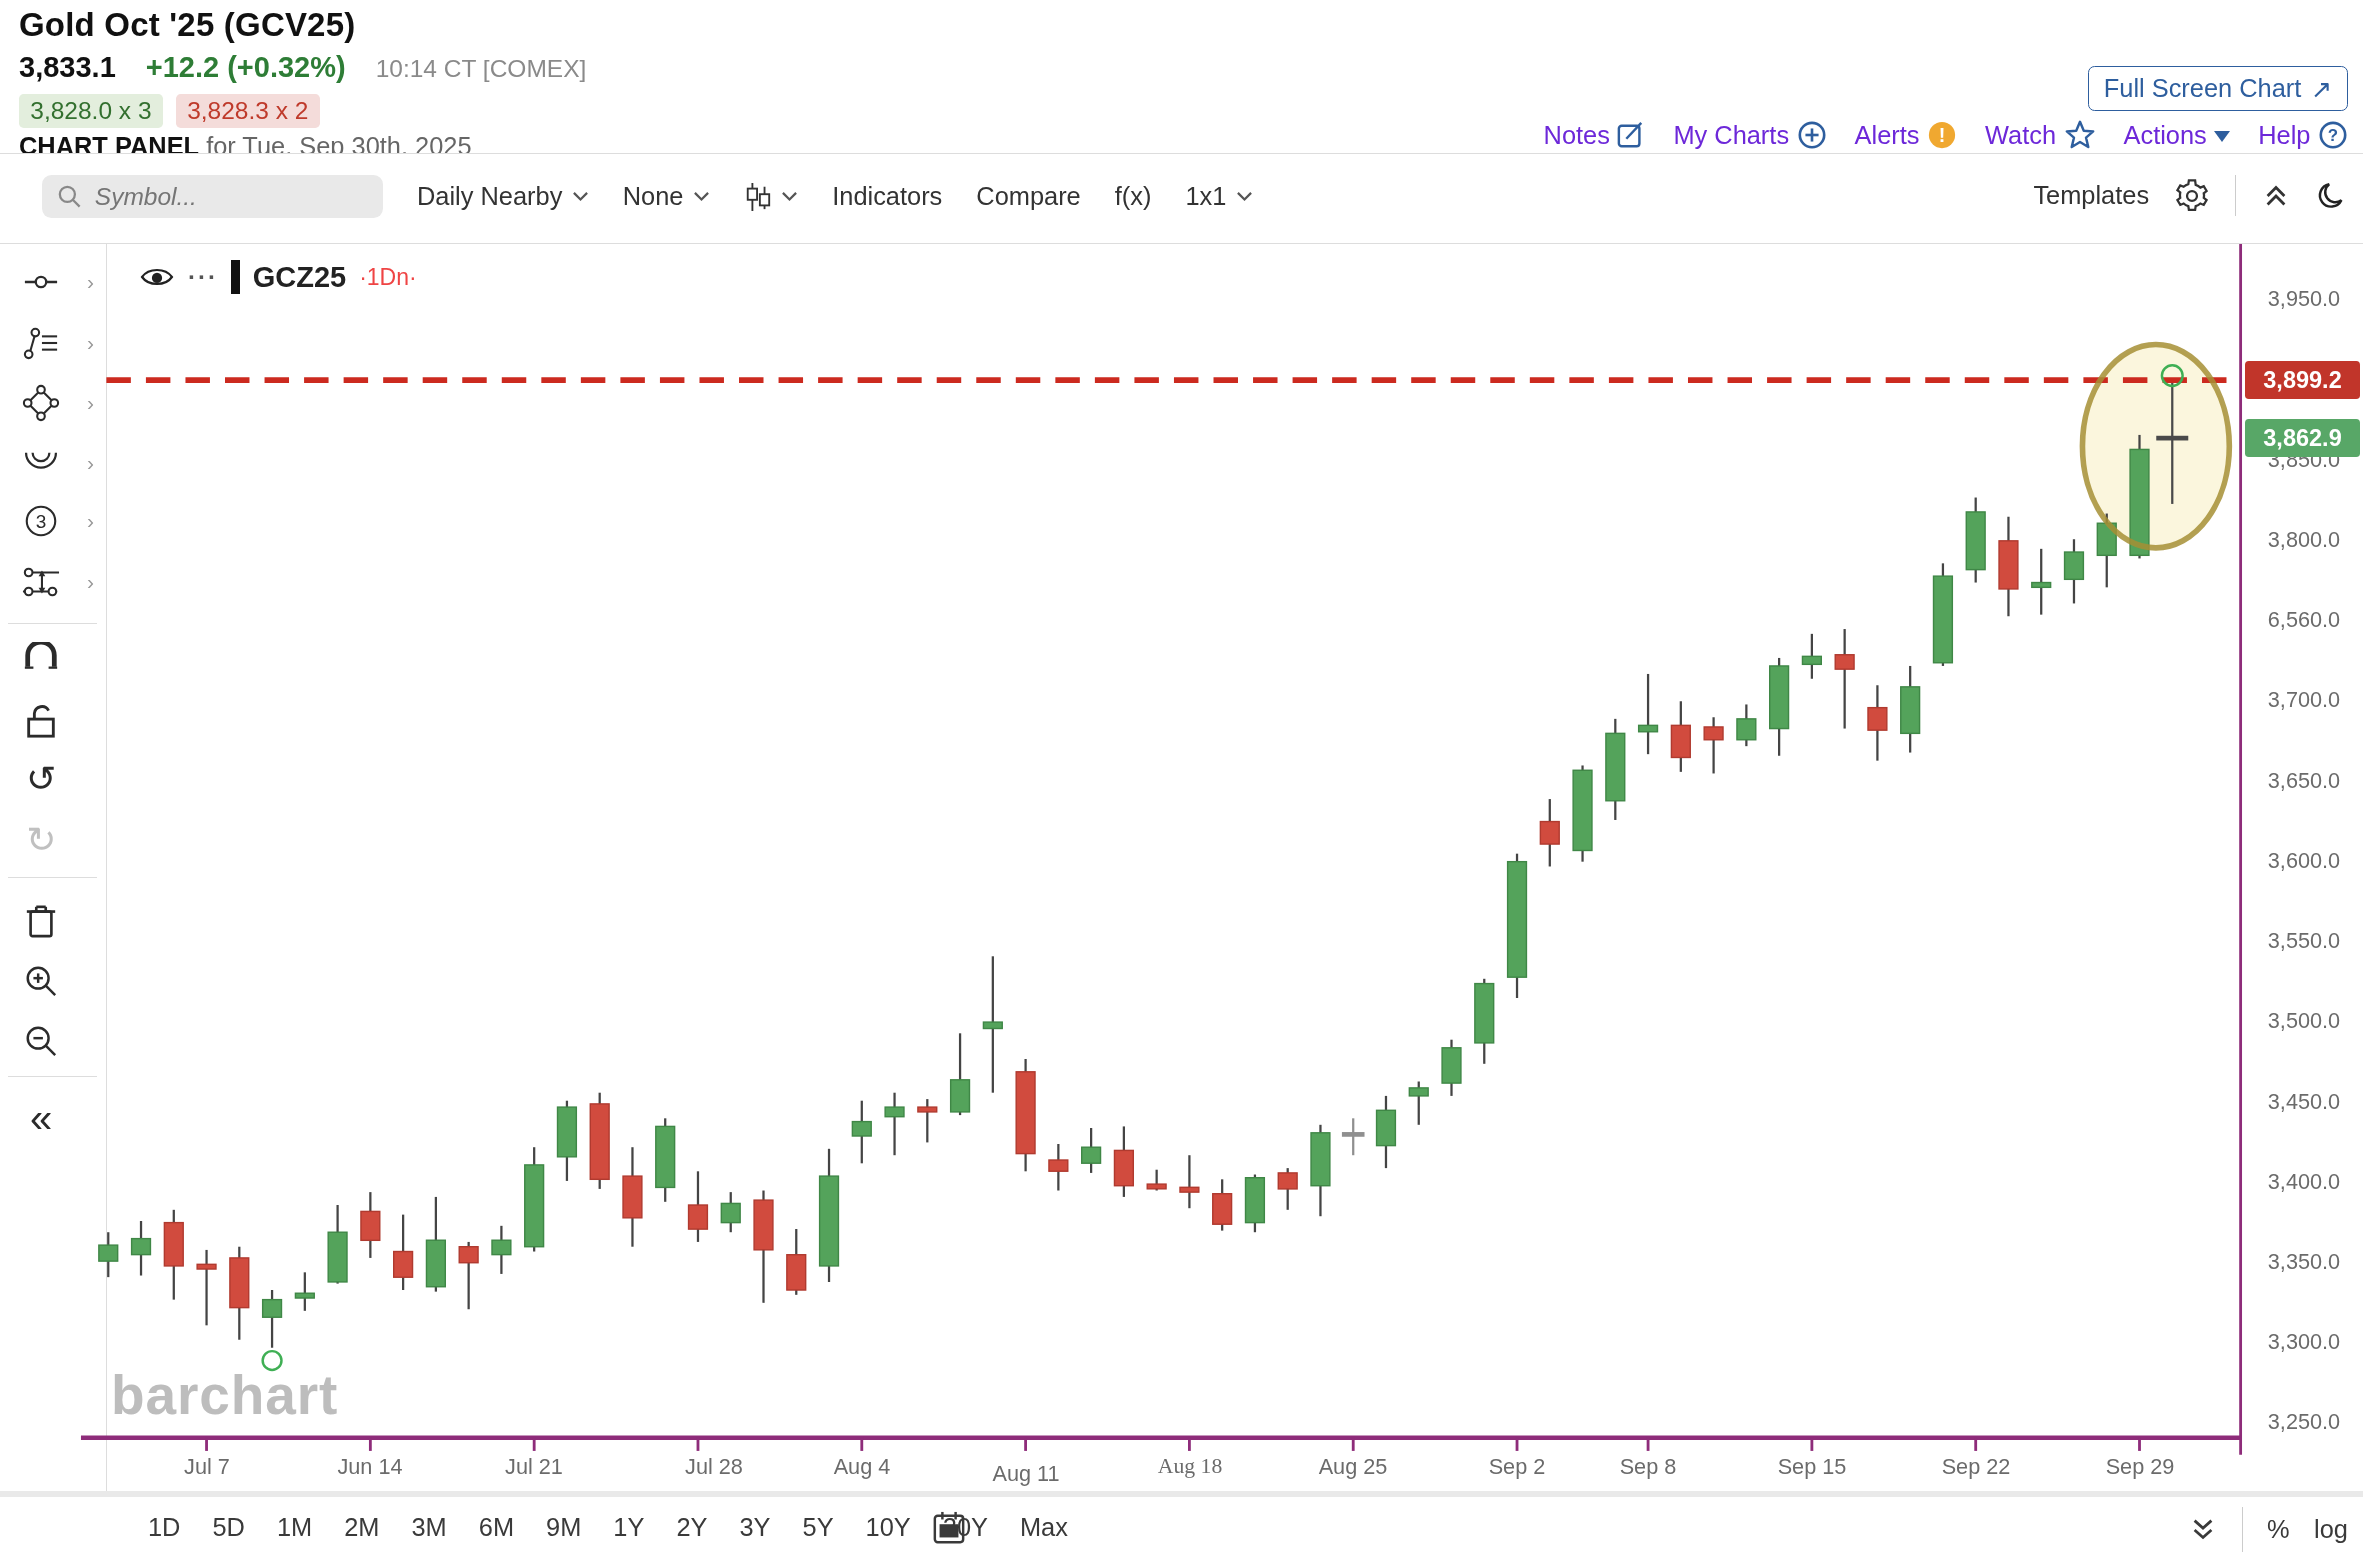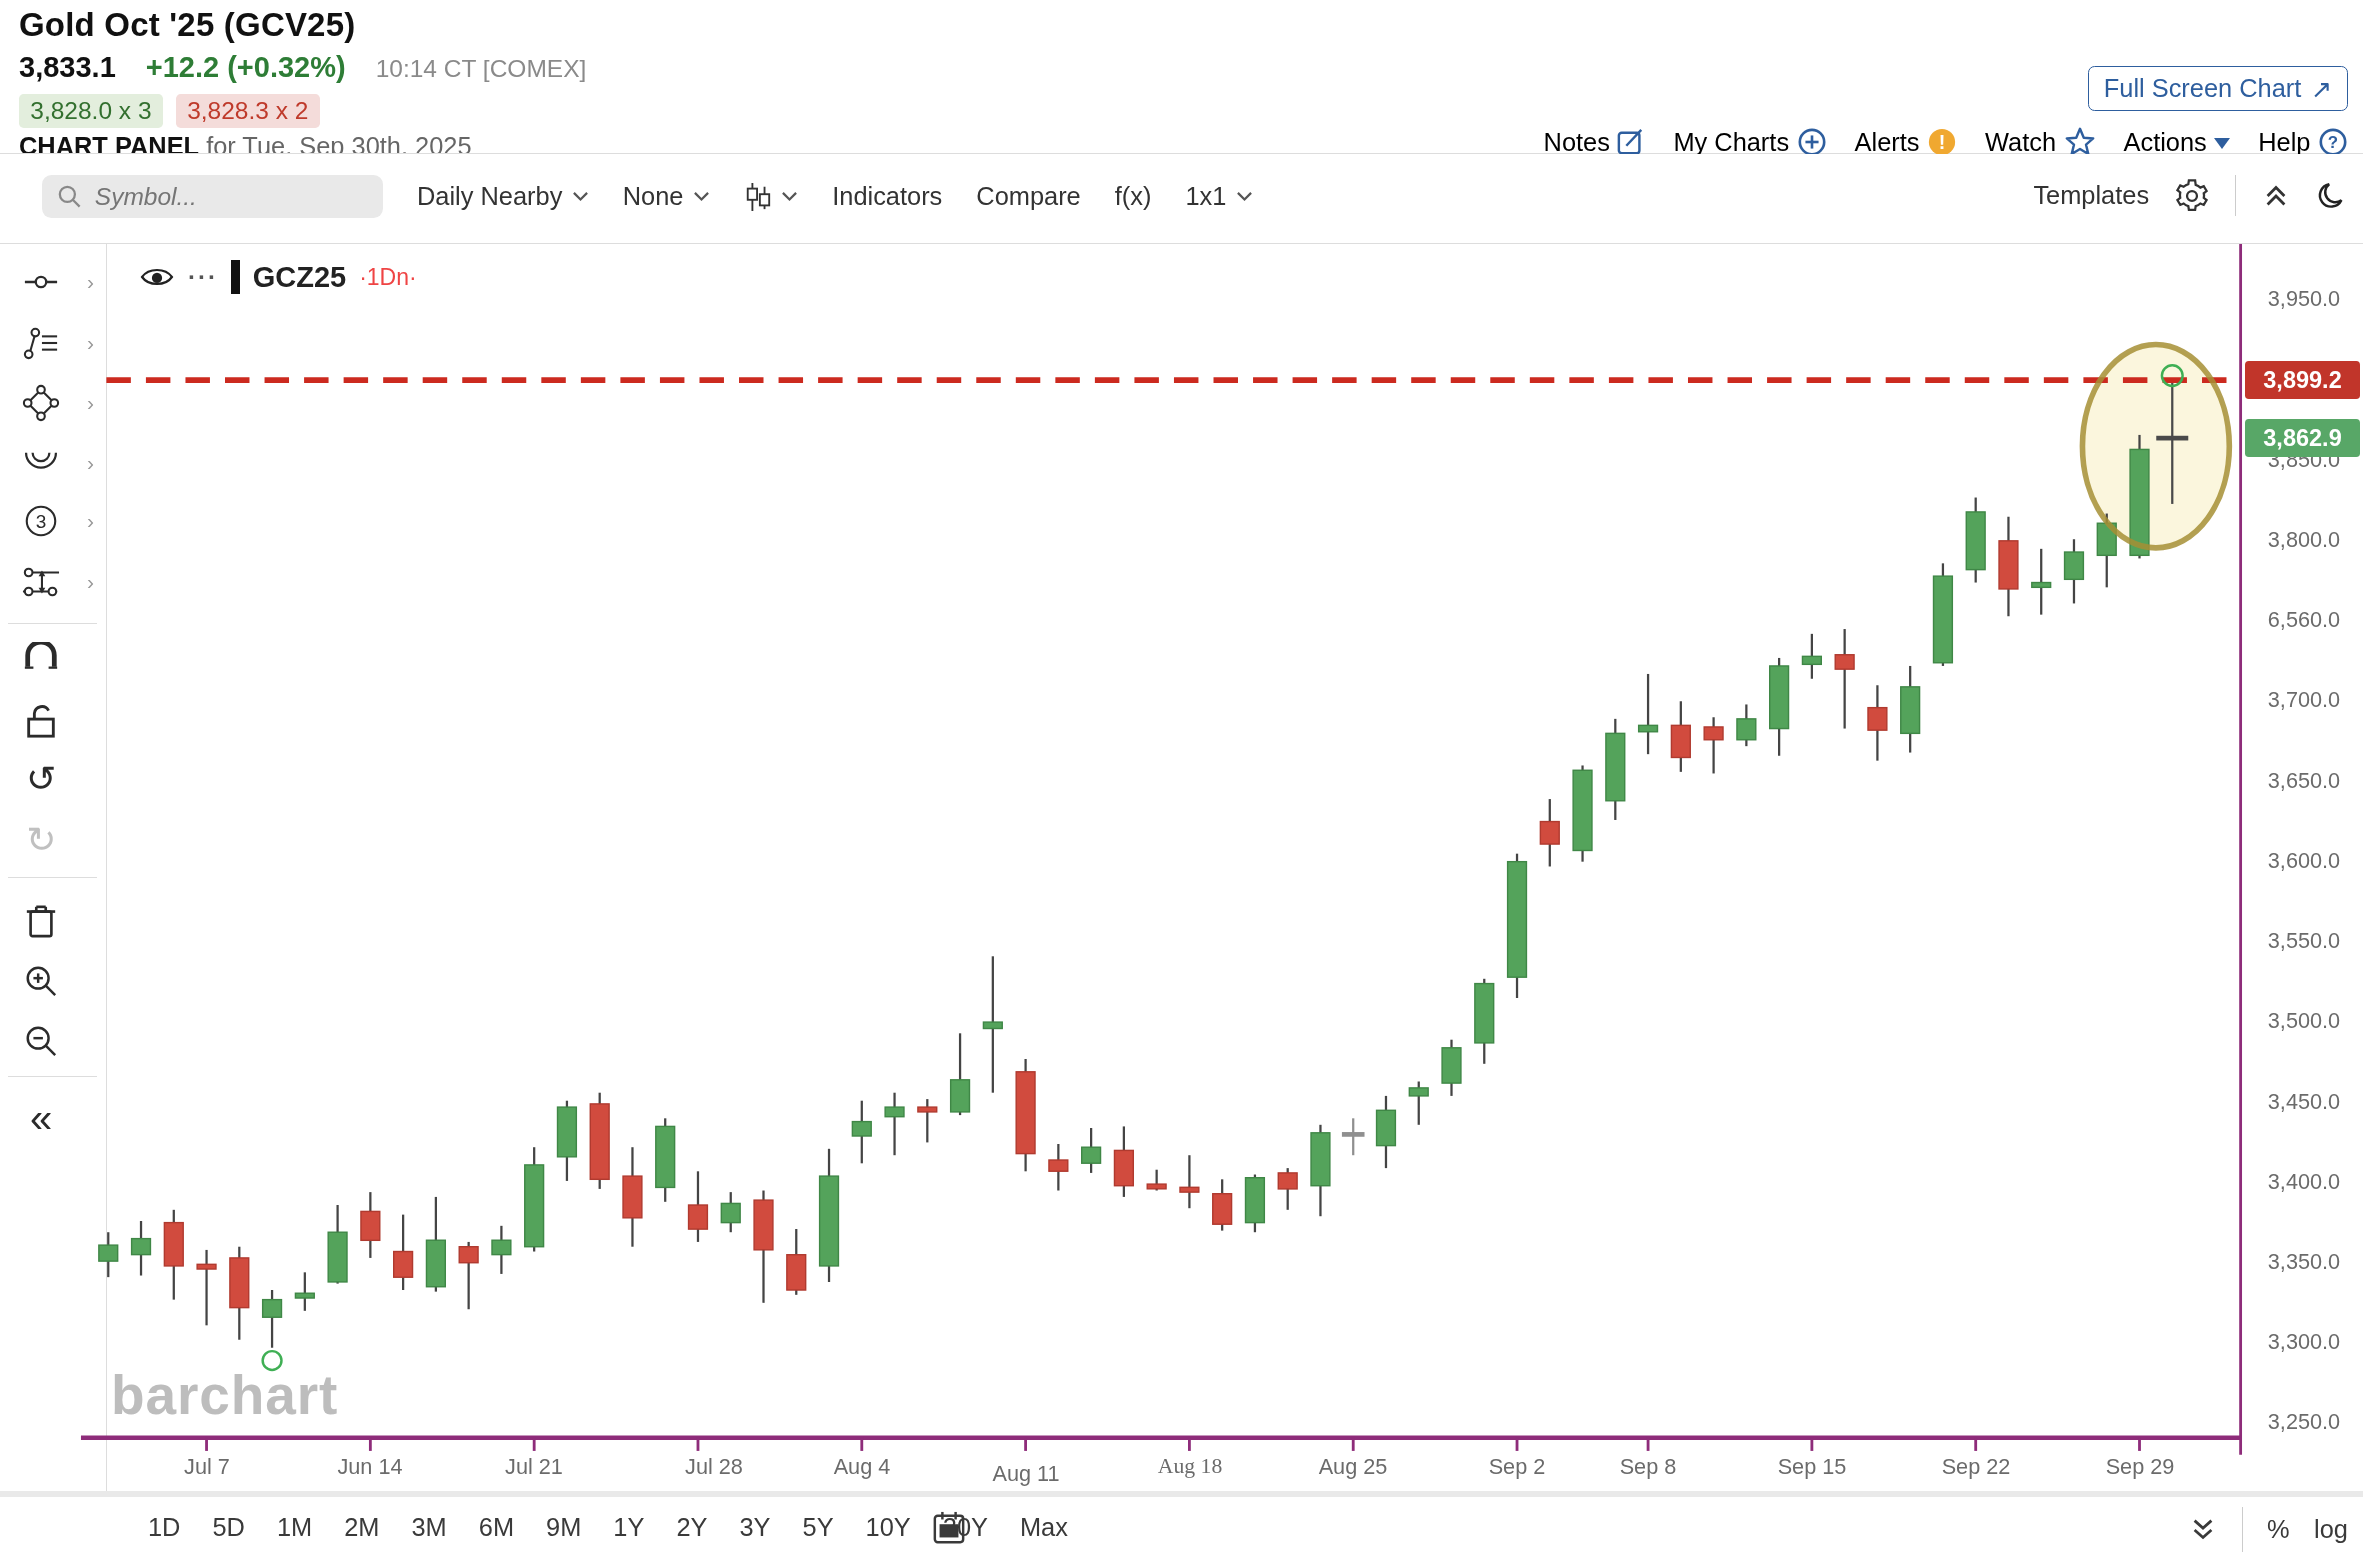--- a/index.html
+++ b/index.html
@@ -15,21 +15,21 @@
   .chip-row{left:19px;top:94px;display:flex;gap:13px;}
   .chip{font-size:24.5px;padding:2.8px 11.3px;border-radius:4.7px;}
   .chip.bid{background:#e3eedd;color:#33702f;}
   .chip.ask{background:#f4dcda;color:#bf3a2b;}
   .panel-row{left:19px;top:132px;font-size:25.4px;color:#666;}
   .panel-row b{color:#111;font-weight:bold;}
   .hdr-divider{left:0;top:153px;width:2363px;height:0.9px;background:#ddd;}
   
   .fs-btn{top:66px;right:15px;height:43px;border:1.9px solid #2e5e9e;border-radius:6.6px;
           color:#2e5e9e;font-size:25.4px;display:flex;align-items:center;gap:9.4px;padding:0 15px;cursor:pointer;background:#fff;}
-  .links-row{top:119px;right:15px;display:flex;align-items:center;gap:28px;font-size:25.4px;color:#000000;margin-top:7px;}
+  .links-row{top:119px;right:15px;display:flex;align-items:center;gap:28px;font-size:25.4px;color:#6d28d9;}
   .hlink{display:flex;align-items:center;gap:7.5px;cursor:pointer;}
   .caret-dn{width:0;height:0;border-left:8.5px solid transparent;border-right:8.5px solid transparent;border-top:11.3px solid #2e5e9e;margin-top:3.8px;}
   
   .toolbar{left:0;top:154px;width:2363px;height:89px;background:#fff;}
   .tb-left{position:absolute;left:42px;top:21px;display:flex;align-items:center;gap:34px;}
   .search-box{width:311px;height:43px;background:#e9e9e9;border-radius:9.4px;display:flex;align-items:center;gap:11.3px;padding:0 15px;}
   .search-box input{border:none;background:transparent;outline:none;font-size:24.5px;font-style:italic;color:#777;width:235px;font-family:inherit;}
   .tb-item{font-size:25.4px;color:#333;display:flex;align-items:center;gap:9.4px;cursor:pointer;white-space:nowrap;}
   .tb-right{position:absolute;right:15px;top:21px;display:flex;gap:26px;}
   .vdiv{width:0.9px;height:41px;background:#ccc;}

